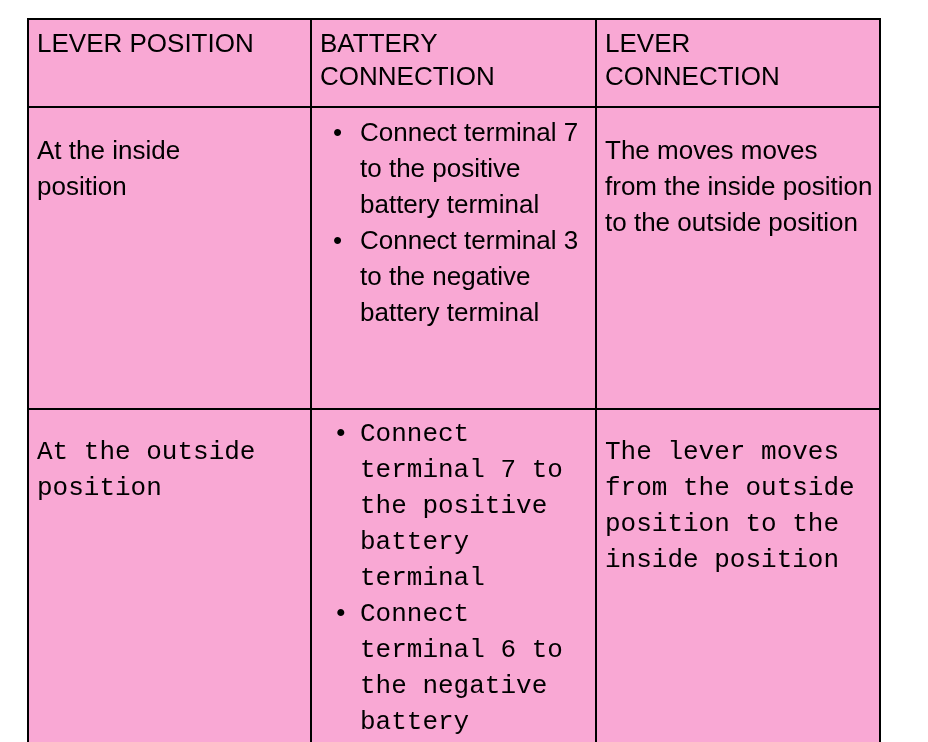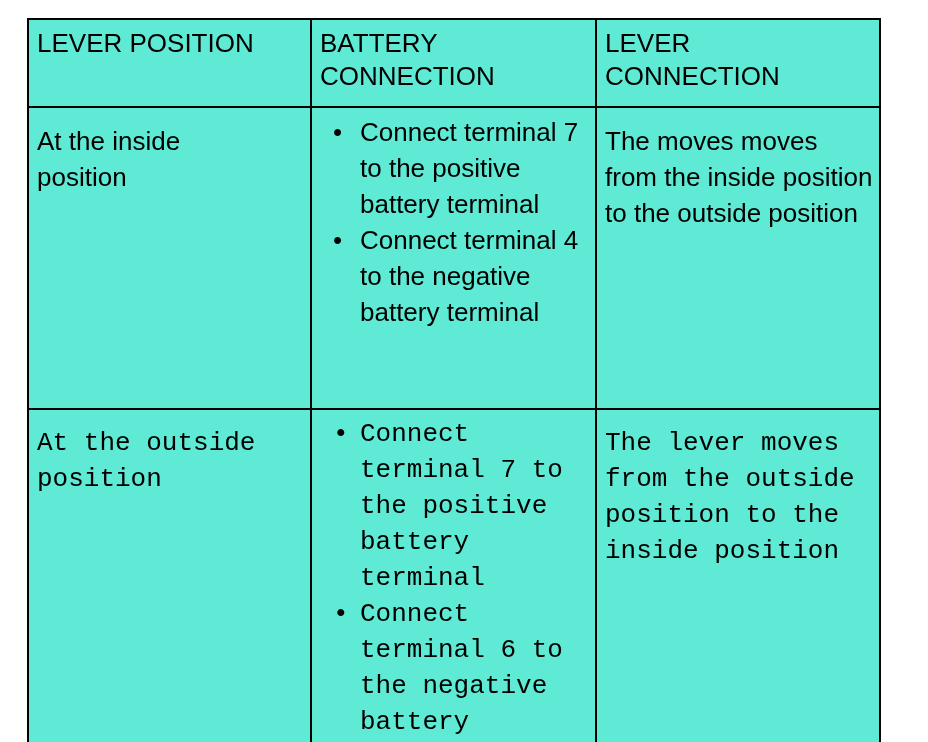--- a/index.html
+++ b/index.html
@@ -36,21 +36,21 @@
   table.spec-table col.c1 { width: 283px; }
   table.spec-table col.c2 { width: 285px; }
   table.spec-table col.c3 { width: 284px; }
 
   table.spec-table th,
   table.spec-table td {
     border: 2px solid #000000;
     vertical-align: top;
     text-align: left;
     padding: 0;
-    background: #5eead4;
+    background: #f9a8d4;
   }
 
   
   table.spec-table thead th {
     height: 86px;
   }
   .hdr-text {
     font-size: 26px;
     line-height: 33px;
     font-weight: normal;
@@ -64,21 +64,21 @@
     height: 300px;
   }
   tbody tr.row-2 td {
     height: 300px;
     font-family: Liberation Mono, monospace;
   }
 
   .cell-text {
     font-size: 26px;
     line-height: 36px;
-    padding: 15px 6px 0 8px;
+    padding: 24px 6px 0 8px;
     white-space: pre-line;
   }
 
   ul.bullets {
     margin: 0;
     padding: 6px 4px 0 0;
     list-style: none;
   }
   ul.bullets li {
     position: relative;
@@ -132,21 +132,21 @@
 position</div>
         </td>
         <td>
           <ul class="bullets">
             <li>
               <span class="bullet-dot">•</span>
               <span>Connect terminal 7 to the positive battery terminal</span>
             </li>
             <li>
               <span class="bullet-dot">•</span>
-              <span>Connect terminal 4 to the negative battery terminal</span>
+              <span>Connect terminal 3 to the negative battery terminal</span>
             </li>
           </ul>
         </td>
         <td>
           <div class="cell-text">The moves moves from the inside position to the outside position</div>
         </td>
       </tr>
 
       <tr class="row-2">
         <td>

